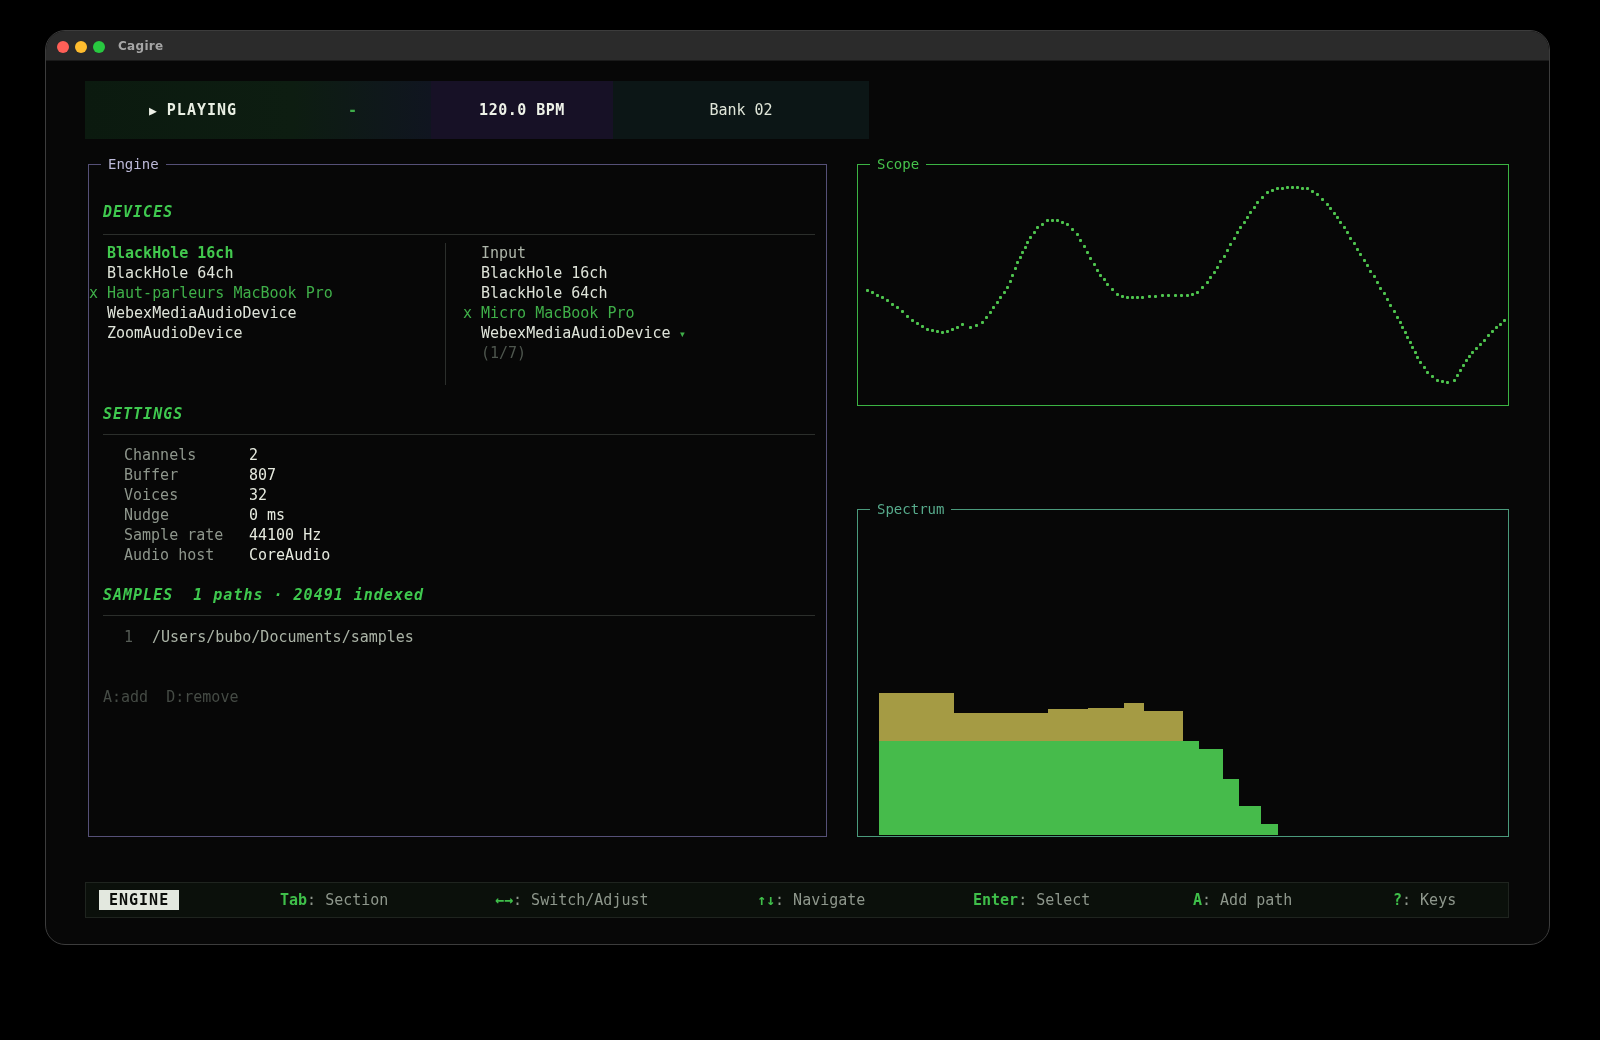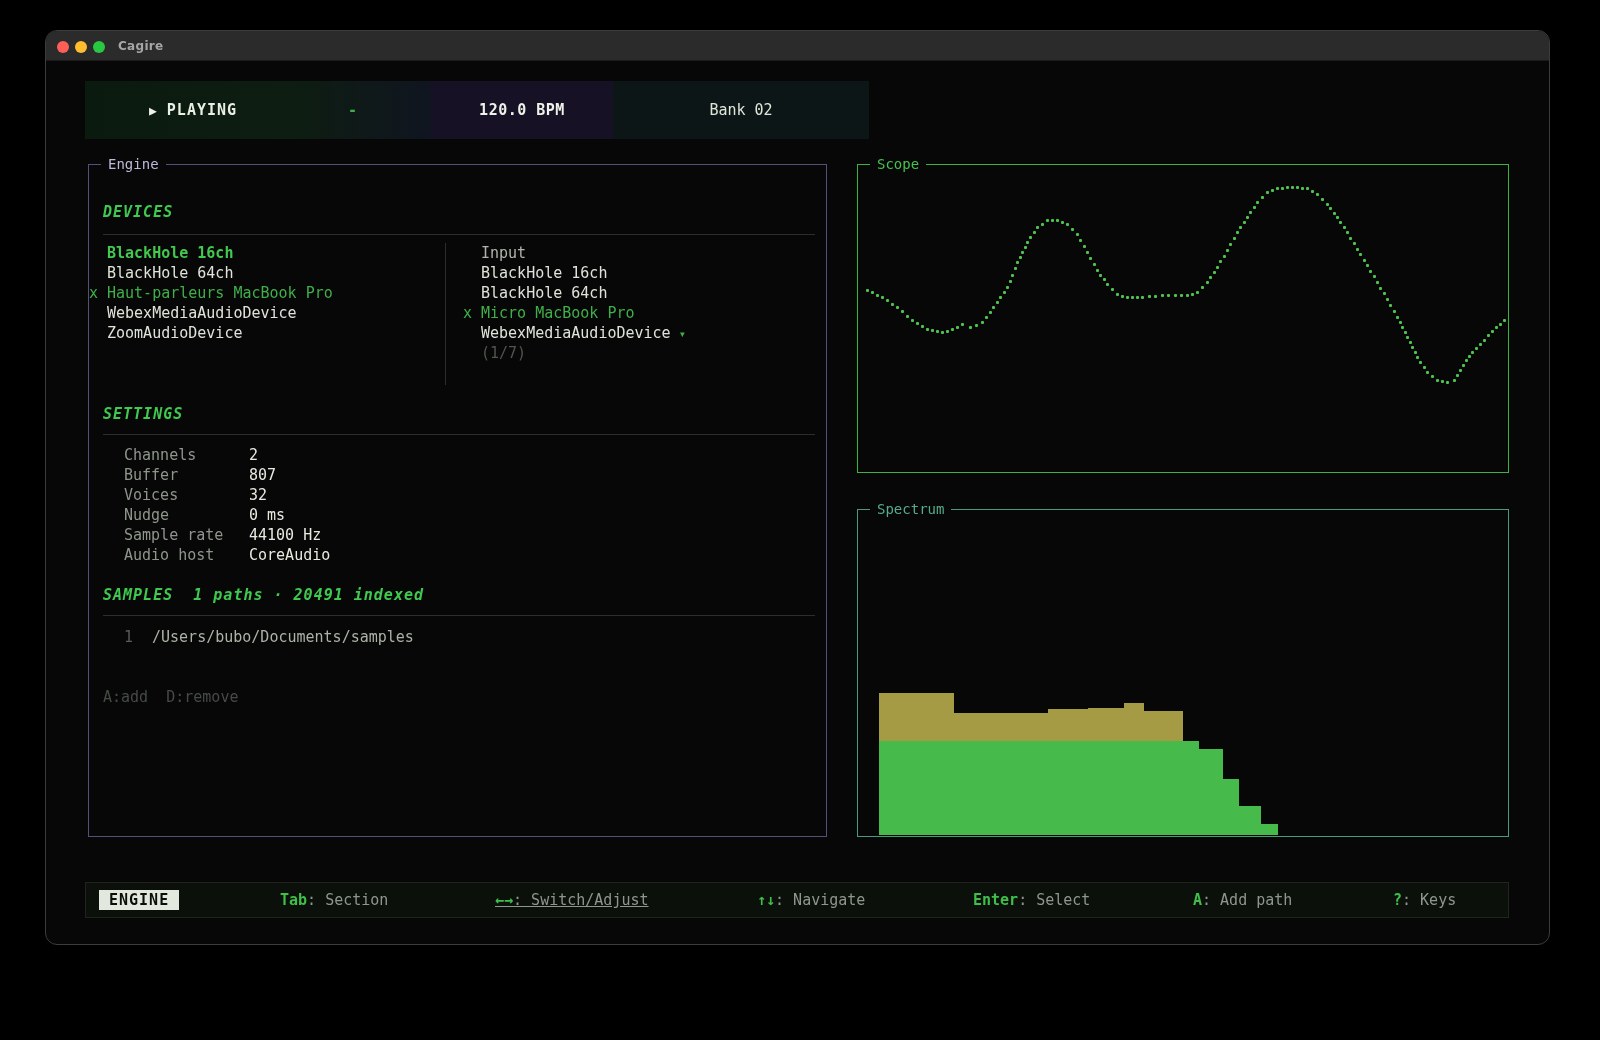--- a/index.html
+++ b/index.html
@@ -1,19 +1,19 @@
 <!DOCTYPE html>
 <html><head>
 <meta charset="utf-8">
 <style>
   * { margin:0; padding:0; box-sizing:border-box; }
   html,body { width:1600px; height:1040px; background:#000; overflow:hidden;
               font-family:"DejaVu Sans Mono","Liberation Mono",monospace; }
   .window { position:absolute; left:45px; top:30px; width:1505px; height:915px;
-            background:#070707; border:1px solid #3c3c3c; border-radius:12px;
+            background:#070707; border:1px solid #3c3c3c; border-radius:20px;
             box-shadow:0 18px 60px rgba(0,0,0,.8); overflow:hidden; }
   .titlebar { position:absolute; left:0; top:0; width:100%; height:30px;
               background:#2b2b2b; border-bottom:1px solid #1a1a1a; }
   .light { position:absolute; top:10px; width:12px; height:12px; border-radius:50%; }
   .light.r { left:11px; background:#ff5f57; }
   .light.y { left:29px; background:#febc2e; }
   .light.g { left:47px; background:#28c840; }
   .wtitle { position:absolute; left:72px; top:8px; font:bold 12px "DejaVu Sans","Liberation Sans",sans-serif;
             color:#a6a6a6; letter-spacing:.3px; }
 
@@ -32,21 +32,21 @@
   .cpu-text { color:#7e8f7a; letter-spacing:.5px; }
   .cpu-text span { margin-left:14px; }
   .cpu-text span:first-child { margin-left:0; }
 
   
   .panel { position:absolute; background:transparent; }
   .panel .frame-label { position:absolute; top:-9px; left:12px; background:#070707;
                         padding:0 7px; font-size:14px; }
   .engine-panel { left:42px; top:133px; width:739px; height:673px; border:1px solid #555077; }
   .engine-panel .frame-label { color:#bcb9d8; }
-  .scope-panel { left:811px; top:133px; width:652px; height:309px; border:1px solid #3bb343;text-align:right; }
+  .scope-panel { left:811px; top:133px; width:652px; height:242px; border:1px solid #3bb343;text-align:right; }
   .scope-panel .frame-label { color:#46c24c; }
   .spectrum-panel { left:811px; top:478px; width:652px; height:328px; border:1px solid #4a9a7c; }
   .spectrum-panel .frame-label { color:#57ab8c; }
 
   .heading { position:absolute; left:14px; font-size:15px; font-weight:bold; color:#3fc94f; letter-spacing:1px;font-style:italic; }
   .hrule { position:absolute; left:14px; width:712px; height:1px; background:#2b2e2b; }
   .vdivider { position:absolute; left:356px; top:78px; width:1px; height:142px; background:#2b2e2b; }
 
   .devlist { position:absolute; top:78px; font-size:15px; }
   .devlist.out { left:0; width:340px; }
@@ -353,20 +353,20 @@
         <div class="specseg" style="left: 365px; width: 16px; top: 269px; height: 56px; background: rgb(70, 187, 75);"></div>
         <div class="specseg" style="left: 381px; width: 22px; top: 296px; height: 29px; background: rgb(70, 187, 75);"></div>
         <div class="specseg" style="left: 403px; width: 17px; top: 314px; height: 11px; background: rgb(70, 187, 75);"></div>
       </div>
   </div>
 
   <div class="footer">
     <div class="mode-badge">ENGINE</div>
     <div id="shortcuts">
         <div class="shortcut" style="left: 194px;"><span class="key">Tab</span>: Section</div>
-        <div class="shortcut" style="left: 409px; text-decoration: underline;"><span class="key">←→</span>: Switch/Adjust</div>
+        <div class="shortcut" style="left: 409px;"><span class="key">←→</span>: Switch/Adjust</div>
         <div class="shortcut" style="left: 671px;"><span class="key">↑↓</span>: Navigate</div>
         <div class="shortcut" style="left: 887px;"><span class="key">Enter</span>: Select</div>
         <div class="shortcut" style="left: 1107px;"><span class="key">A</span>: Add path</div>
         <div class="shortcut" style="left: 1307px;"><span class="key">?</span>: Keys</div>
       </div>
   </div>
 </div>
 
 </body></html>

